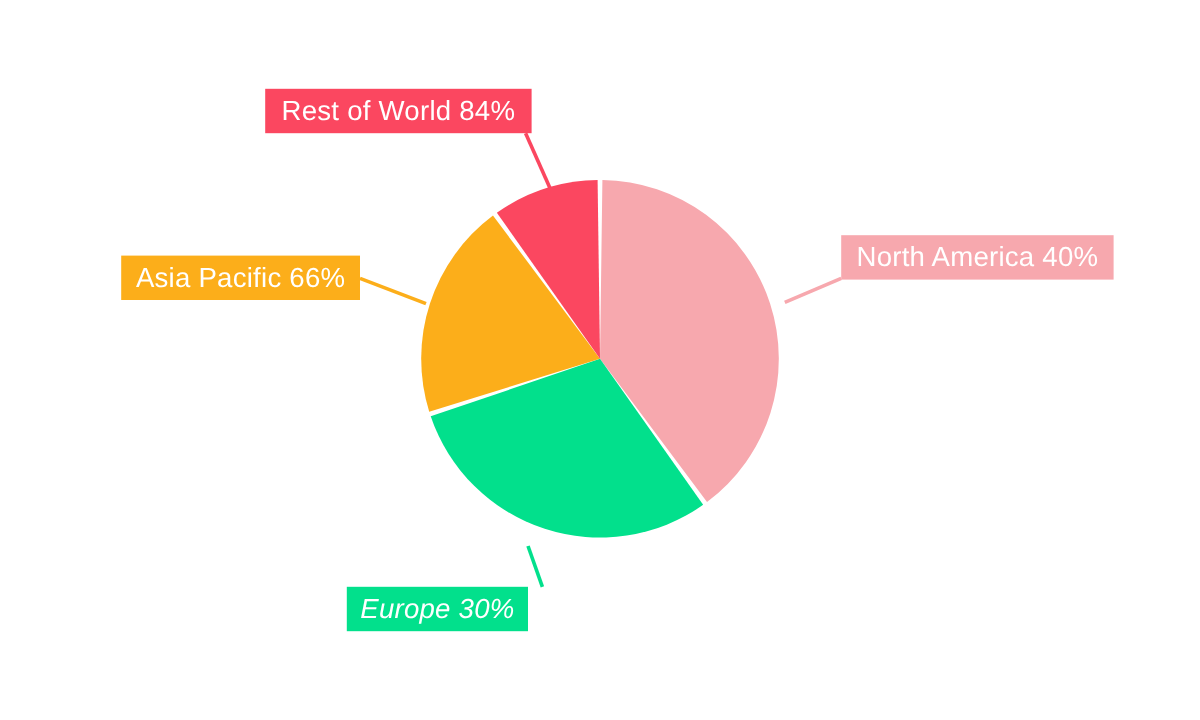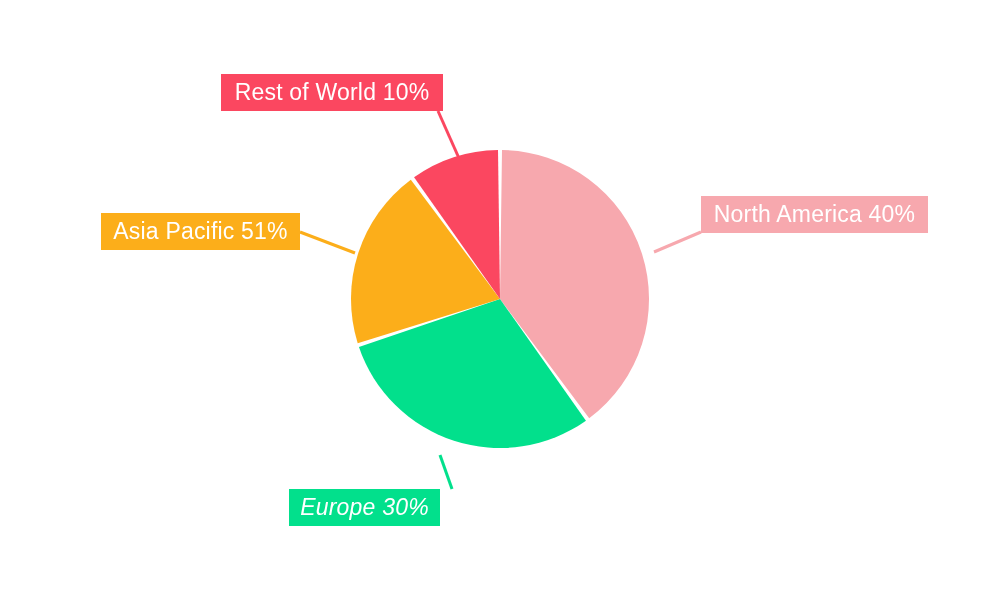--- a/index.html
+++ b/index.html
@@ -76,20 +76,20 @@
   </svg>
 
   <div id="labels-layer">
       <div class="slice-label-box" style="left: 701px; top: 196px; width: 227px; background: rgb(247, 168, 174); color: rgb(255, 255, 255); font-size: 23px;">
         <span>North America 40%</span>
       </div>
       <div class="slice-label-box" style="left: 289px; top: 489px; width: 151px; background: rgb(2, 224, 140); color: rgb(255, 255, 255); font-size: 23px; font-style: italic;">
         <span>Europe 30%</span>
       </div>
       <div class="slice-label-box" style="left: 101px; top: 213px; width: 199px; background: rgb(252, 174, 26); color: rgb(255, 255, 255); font-size: 23px;">
-        <span>Asia Pacific 51%</span>
+        <span>Asia Pacific 66%</span>
       </div>
       <div class="slice-label-box" style="left: 221px; top: 74px; width: 222px; background: rgb(251, 71, 96); color: rgb(255, 255, 255); font-size: 23px;">
-        <span>Rest of World 10%</span>
+        <span>Rest of World 84%</span>
       </div>
     </div>
 
 </div>
 
 </body></html>

